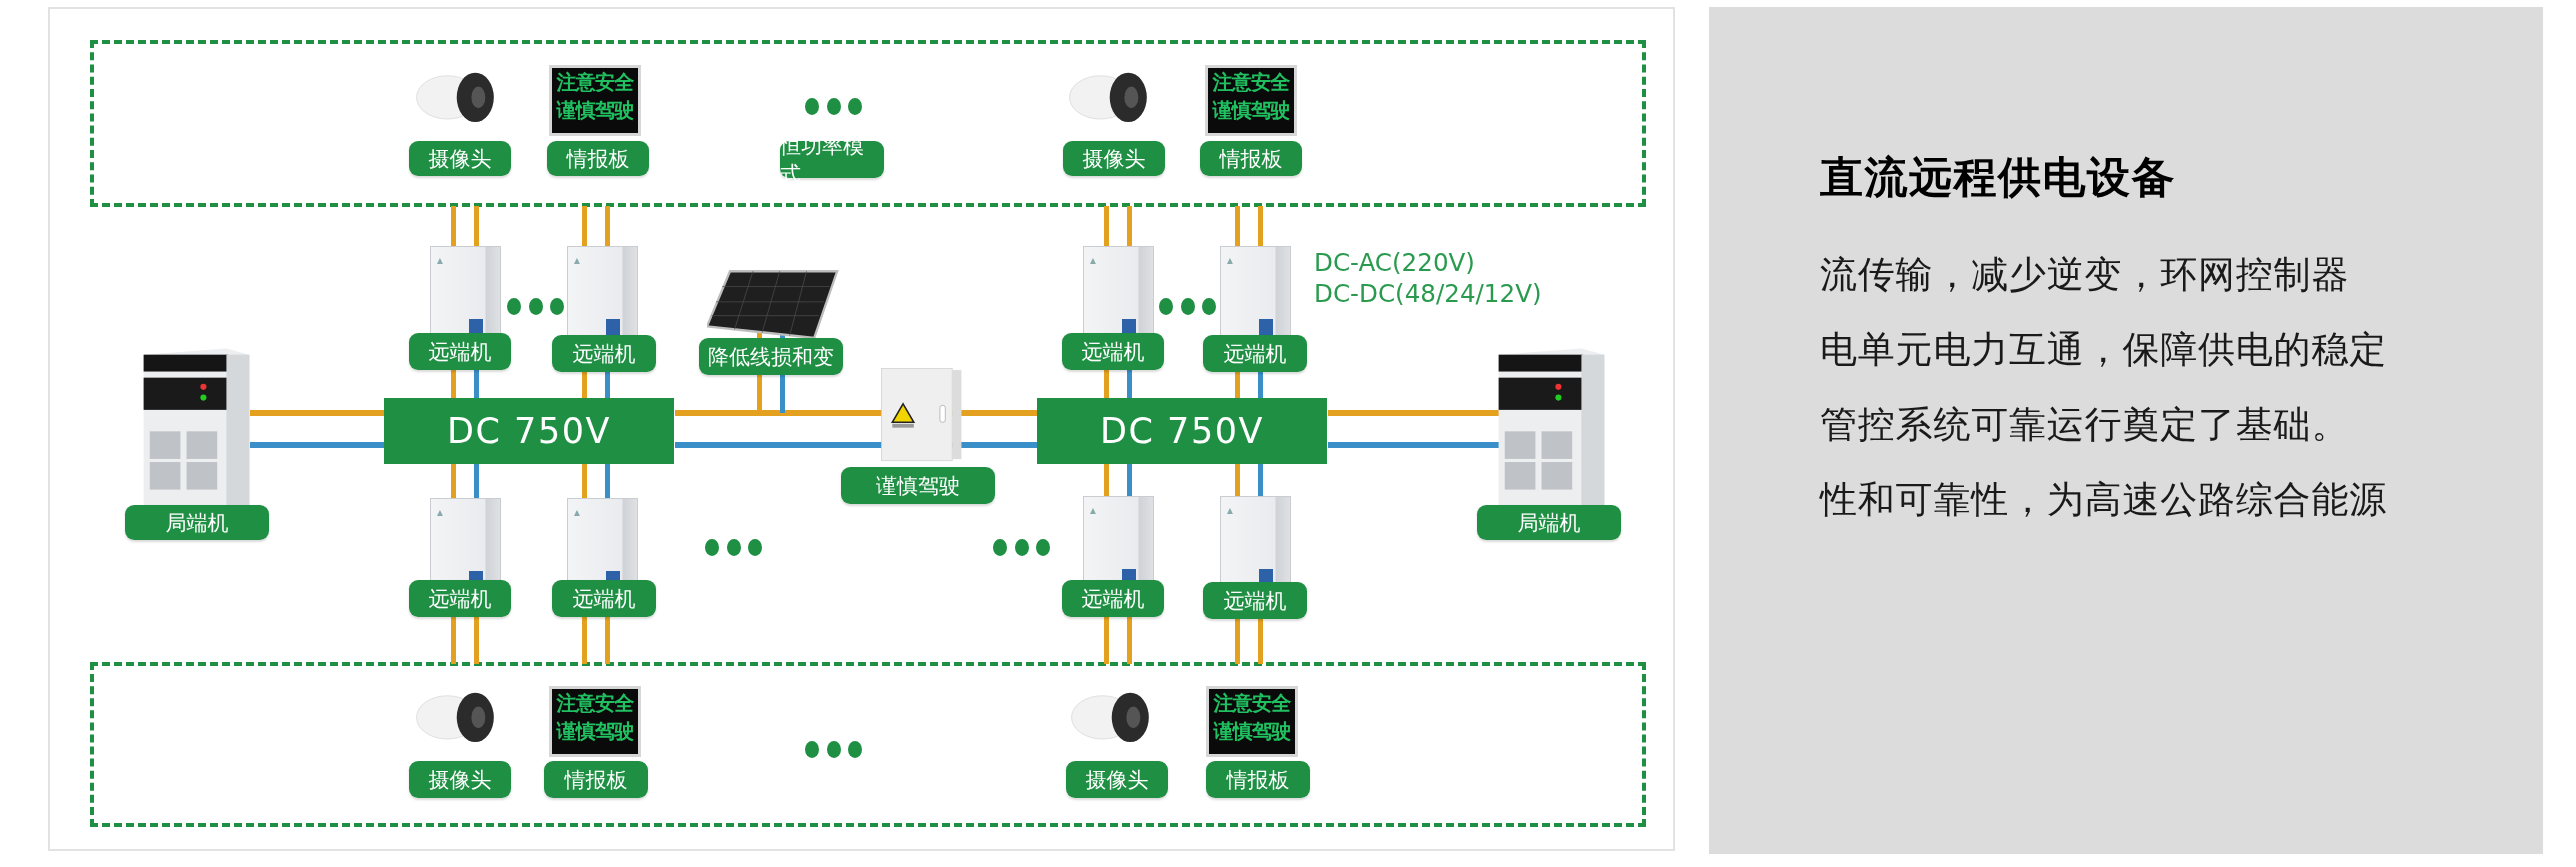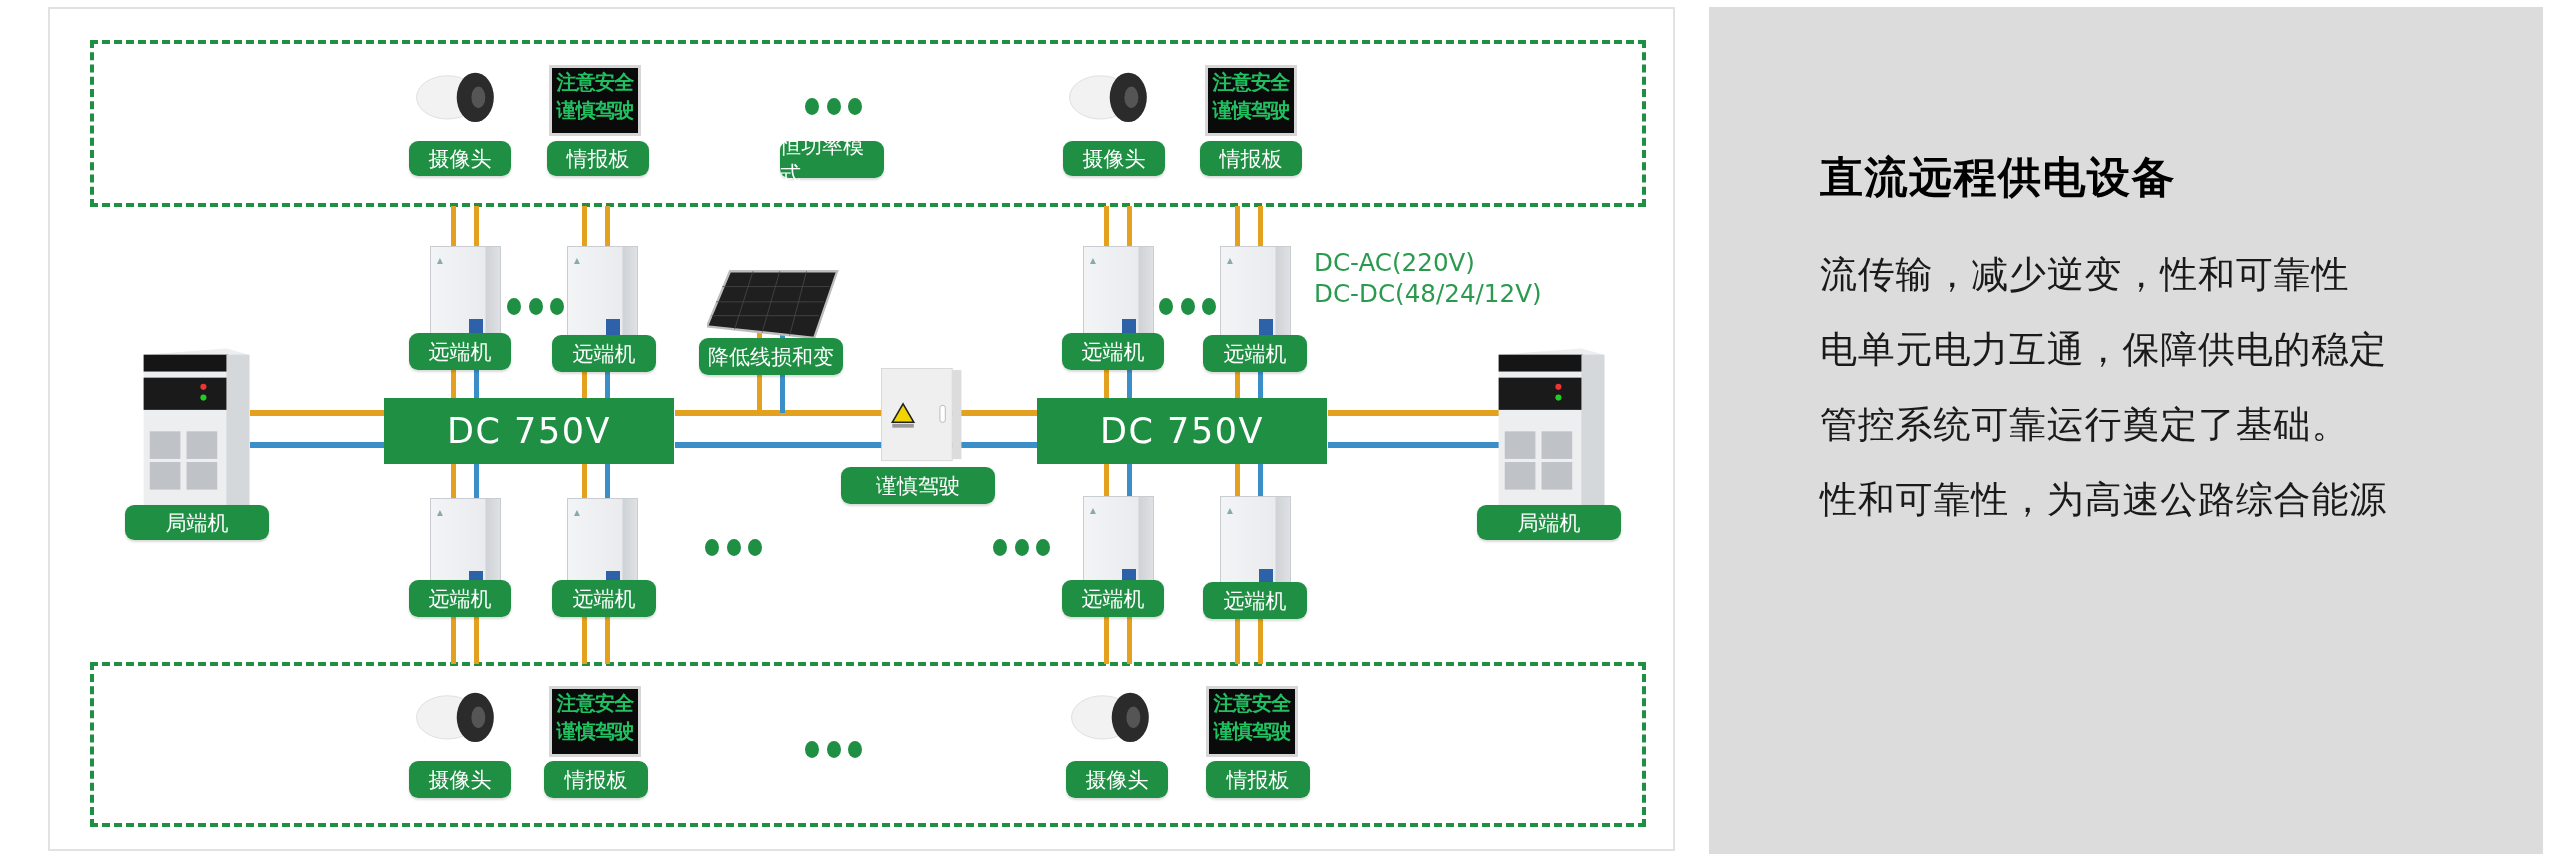--- a/index.html
+++ b/index.html
@@ -249,19 +249,19 @@
   <ellipse cx="78" cy="38" rx="24" ry="32" fill="#2b2b2b"></ellipse>
   <ellipse cx="82" cy="38" rx="9" ry="14" fill="#555"></ellipse>
 </svg>
 <div class="board" style="left:1206px;top:686px;"><span>注意安全</span><br><span>谨慎驾驶</span></div>
 <div class="label" style="left:1066px;top:761px;width:102px;height:37px;">摄像头</div>
 <div class="label" style="left:1206px;top:761px;width:104px;height:37px;">情报板</div>
 
 <div class="panel">
   <div class="panel-title">直流远程供电设备</div>
   <div class="panel-body">
-    <div>流传输，减少逆变，性和可靠性</div>
+    <div>流传输，减少逆变，环网控制器</div>
     <div>电单元电力互通，保障供电的稳定</div>
     <div>管控系统可靠运行奠定了基础。</div>
     <div>性和可靠性，为高速公路综合能源</div>
   </div>
 </div>
 
 
 </body></html>

